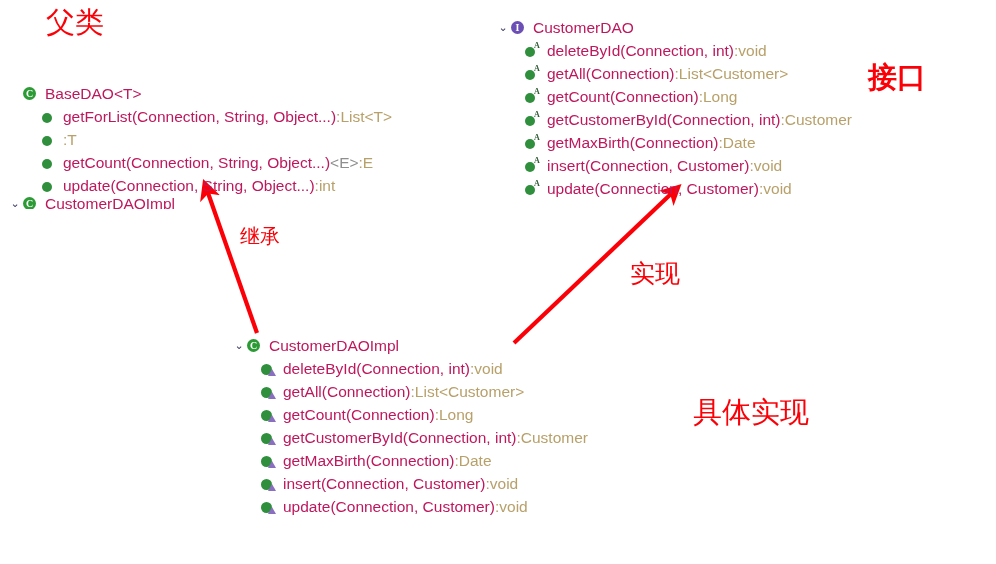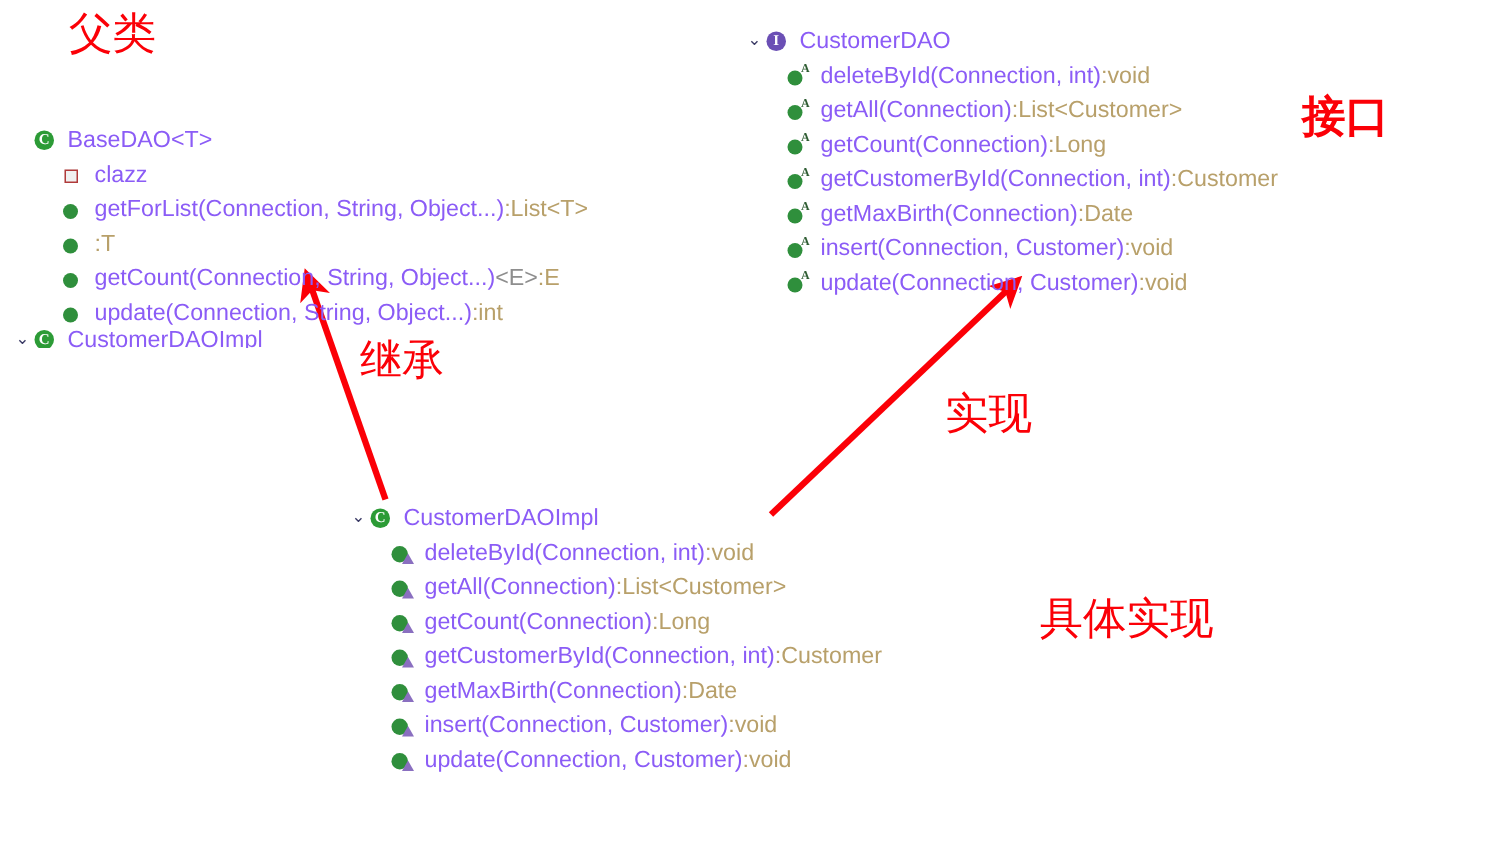--- a/index.html
+++ b/index.html
@@ -138,21 +138,21 @@
     content: "";
     position: absolute;
     left: 8px; top: 9px;
     width: 0; height: 0;
     border-left: 4px solid transparent;
     border-right: 4px solid transparent;
     border-bottom: 7px solid #8a6fc0;
   }
 
   
-  .sig   { color: #8b5cf6; }
+  .sig   { color: #be185d; }
   .type  { color: #b8a06a; }
   .tparam { color: #8e8e8e; }
 
   
   .anno {
     position: absolute;
     color: #fb0007;
     font-size: 27px;
     line-height: 1;
     font-family: "DejaVu Sans", sans-serif;
@@ -181,25 +181,20 @@
 </svg>
 
 <div class="tree" style="left:8px; top:44px;margin-top:38px;">
 
   <div class="row">
     <span class="twisty empty"></span>
     <span class="ic ic-class"></span>
     <span class="sig">BaseDAO&lt;T&gt;</span>
   </div>
 
-  <div class="row indent-1">
-    <span class="gap"></span>
-    <span class="ic ic-field"></span>
-    <span class="sig">clazz</span>
-  </div>
 
   <div class="row indent-1">
     <span class="gap"></span>
     <span class="ic ic-method"></span>
     <span class="sig">getForList(Connection, String, Object...)</span>
     <span class="type"> : </span>
     <span class="type">List&lt;T&gt;</span>
   </div>
 
   <div class="row indent-1">
@@ -358,19 +353,19 @@
     <span class="gap"></span>
     <span class="ic ic-impl"></span>
     <span class="sig">update(Connection, Customer)</span>
     <span class="type"> : </span>
     <span class="type">void</span>
   </div>
 </div>
 
 <div class="anno" style="left:46px; top:8px; font-size:29px;text-align:right;">父类</div>
 
-<div class="anno" style="left:240px; top:226px; font-size:28px;text-align:right;">继承</div>
+<div class="anno" style="left:240px; top:226px; font-size:20px;text-align:right;">继承</div>
 
 <div class="anno" style="left:868px; top:63px; font-size:29px;font-weight:bold;">接口</div>
 
-<div class="anno" style="left:630px; top:261px; font-size:29px;">实现</div>
+<div class="anno" style="left:630px; top:261px; font-size:25px;">实现</div>
 
 <div class="anno" style="left:645px; top:398px; font-size:29px;margin-left:48px;">具体实现</div>
 
 </body></html>

